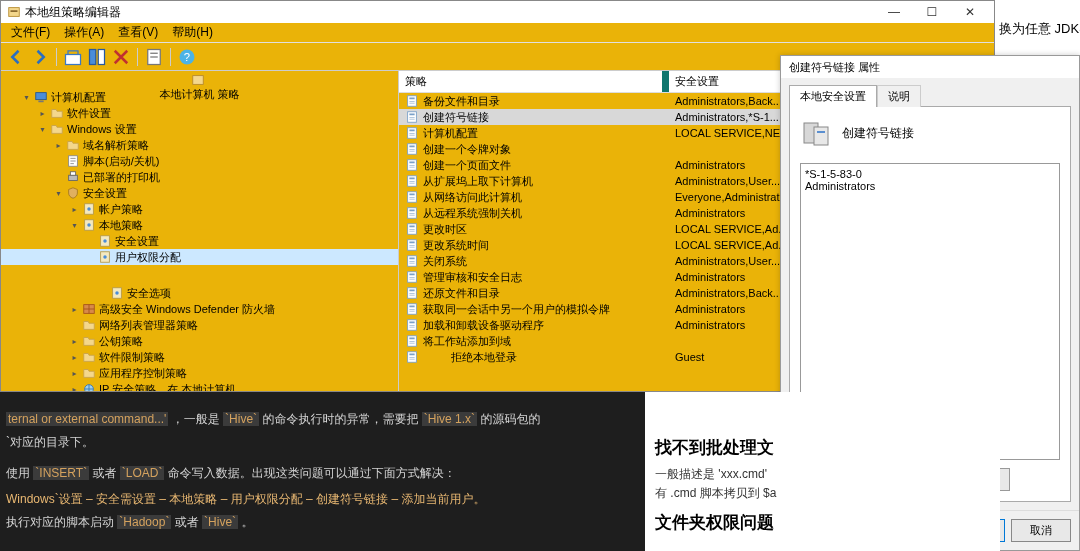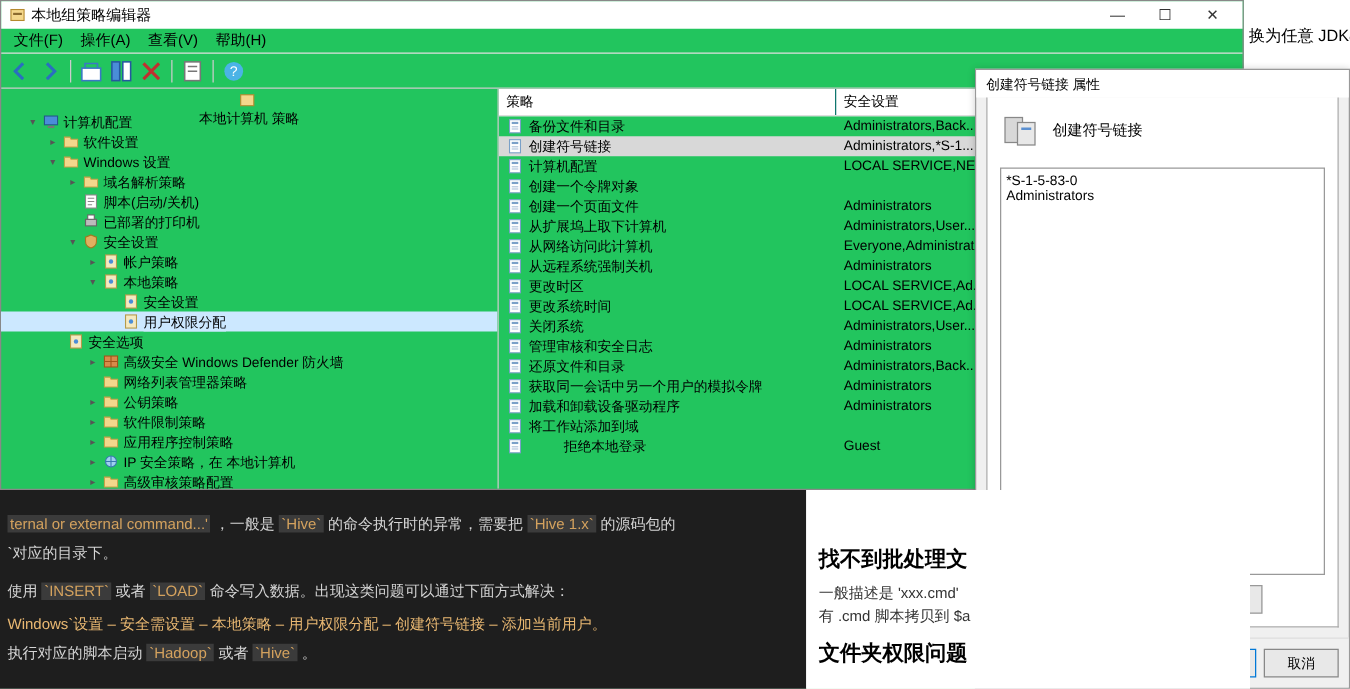--- a/index.html
+++ b/index.html
@@ -1,19 +1,19 @@
 <!DOCTYPE html>
 <html><head>
 <meta charset="utf-8">
 <style>
 * { box-sizing: border-box; margin: 0; padding: 0; font-family: "Microsoft YaHei", "Segoe UI", sans-serif; }
 body { width: 1080px; height: 551px; overflow: hidden; background: #fff; font-size: 12px; position: relative; }
 
 
-.gpedit-window { position: absolute; left: 0; top: 0; width: 995px; height: 392px; border: 1px solid #888; background: #22c55e; display: flex; flex-direction: column; }
+.gpedit-window { position: absolute; left: 0; top: 0; width: 995px; height: 392px; border: 1px solid #888; background: #eab308; display: flex; flex-direction: column; }
 .title-bar { height: 22px; background: #fff; display: flex; align-items: center; padding: 2px 6px; justify-content: space-between; }
 .title-left { display: flex; align-items: center; gap: 4px; }
 .title-icon { width: 14px; height: 14px; }
 .win-controls { display: flex; gap: 2px; }
 .win-btn { width: 36px; height: 20px; display: flex; align-items: center; justify-content: center; color: #333; }
 
 .menu-bar { height: 20px; display: flex; align-items: center; padding: 0 4px; gap: 2px; border-bottom: 1px solid #e0e0e0; }
 .menu-item { padding: 2px 6px; }
 
 .toolbar { height: 28px; display: flex; align-items: center; padding: 2px 4px; gap: 2px; border-bottom: 1px solid #ccc; }
@@ -23,21 +23,21 @@
 .content-area { flex: 1; display: flex; overflow: hidden; }
 .tree-pane { width: 398px; border-right: 1px solid #ccc; overflow-y: auto; overflow-x: hidden; padding: 2px 0; }
 .tree-node { display: flex; align-items: center; height: 16px; padding-right: 4px; white-space: nowrap; font-size: 11px; }
 .tree-expand { width: 11px; height: 11px; display: inline-flex; align-items: center; justify-content: center; font-size: 8px; color: #555; margin-right: 2px; }
 .tree-icon { width: 14px; height: 14px; margin-right: 3px; display: inline-flex; align-items: center; justify-content: center; }
 .tree-node.selected { background: #cce8ff; }
 .tree-node.selected .tree-label { background: #cce8ff; }
 
 .list-pane { flex: 1; display: flex; flex-direction: column; overflow: hidden; }
 .list-header { display: flex; height: 22px; border-bottom: 1px solid #ddd; background: #fff; }
-.list-header-cell { padding: 3px 6px; border-right: 1px solid #0f766e; font-size: 11px; }
+.list-header-cell { padding: 3px 6px; border-right: 7px solid #0f766e; font-size: 11px; }
 .list-body { flex: 1; overflow-y: auto; }
 .list-row { display: flex; height: 16px; align-items: center; font-size: 11px; }
 .list-row.selected { background: #d8d8d8; }
 .list-cell { padding: 0 6px; overflow: hidden; white-space: nowrap; text-overflow: ellipsis; display: flex; align-items: center; gap: 4px; }
 .list-icon { width: 14px; height: 14px; flex-shrink: 0; }
 
 
 .props-dialog { position: absolute; right: 0; top: 55px; width: 300px; height: 496px; background: #f0f0f0; border: 1px solid #999; display: flex; flex-direction: column; box-shadow: 0 0 6px rgba(0,0,0,0.2); }
 .props-title { height: 22px; background: #fff; padding: 3px 8px; font-size: 11px; display: flex; align-items: center; }
 .props-tabs { display: flex; margin: 6px 8px 0 8px; border-bottom: 1px solid #aaa; }
@@ -255,21 +255,21 @@
         <div class="tree-node selected" style="padding-left: 84px;">
           <span class="tree-expand"></span>
           <span class="tree-icon">
             <svg viewBox="0 0 16 16">
               <rect x="3" y="2" width="10" height="12" fill="#f4e9c0" stroke="#b59a4a"></rect>
               <circle cx="8" cy="8" r="2" fill="#4a8dd8"></circle>
             </svg>
           </span>
           <span class="tree-label">用户权限分配</span>
         </div>
-        <div class="tree-node" style="padding-left: 40px;">
+        <div class="tree-node" style="padding-left: 96px; margin-top: 20px;">
           <span class="tree-expand"></span>
           <span class="tree-icon">
             <svg viewBox="0 0 16 16">
               <rect x="3" y="2" width="10" height="12" fill="#f4e9c0" stroke="#b59a4a"></rect>
               <circle cx="8" cy="8" r="2" fill="#4a8dd8"></circle>
             </svg>
           </span>
           <span class="tree-label">安全选项</span>
         </div>
         <div class="tree-node" style="padding-left: 68px;">
@@ -583,20 +583,24 @@
             </div>
             <div class="list-cell" style="flex: 1 1 0%;">Guest</div>
           </div>
         </div>
     </div>
   </div>
 </div>
 
 <div class="props-dialog">
   <div class="props-title">创建符号链接 属性</div>
+  <div class="props-tabs">
+    <div class="props-tab">本地安全设置</div>
+    <div class="props-tab inactive">说明</div>
+  </div>
   <div class="props-body">
     <div class="props-head">
       <span class="props-head-icon">
         <svg viewBox="0 0 32 32">
             <rect x="4" y="6" width="14" height="20" fill="#d8d8d8" stroke="#888"></rect>
             <rect x="14" y="10" width="14" height="18" fill="#e8e8e8" stroke="#888"></rect>
             <rect x="17" y="14" width="8" height="2" fill="#5a8fd0"></rect>
           </svg>
       </span>
       <span>创建符号链接</span>

